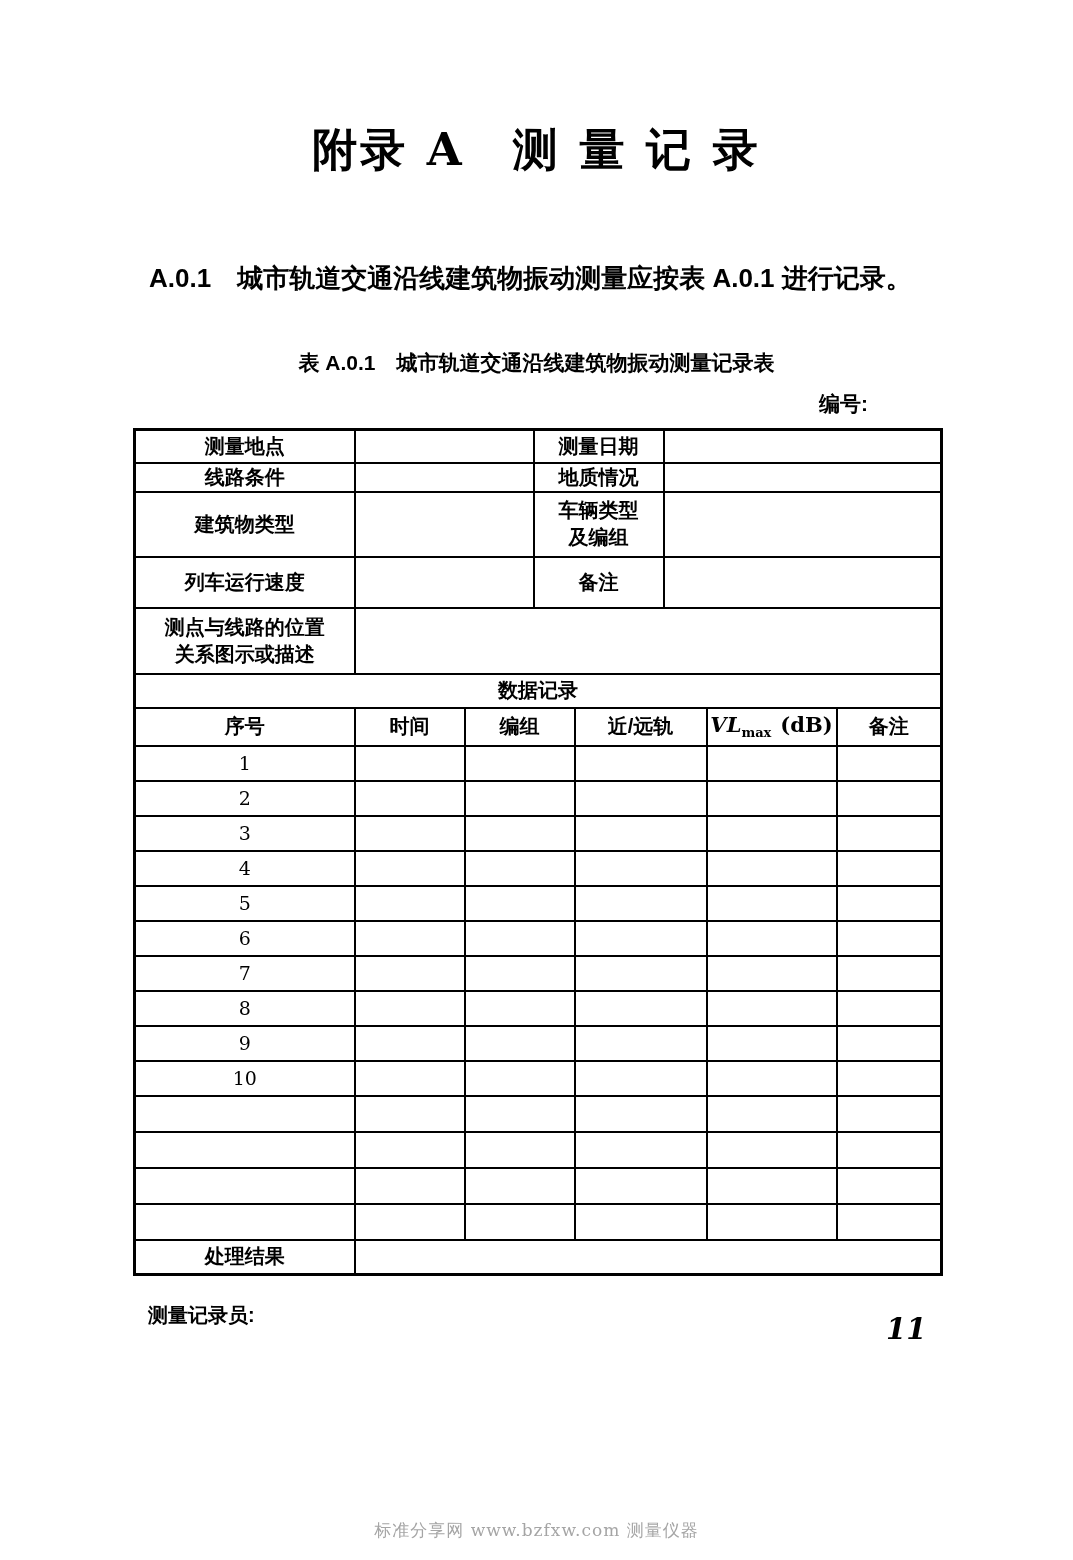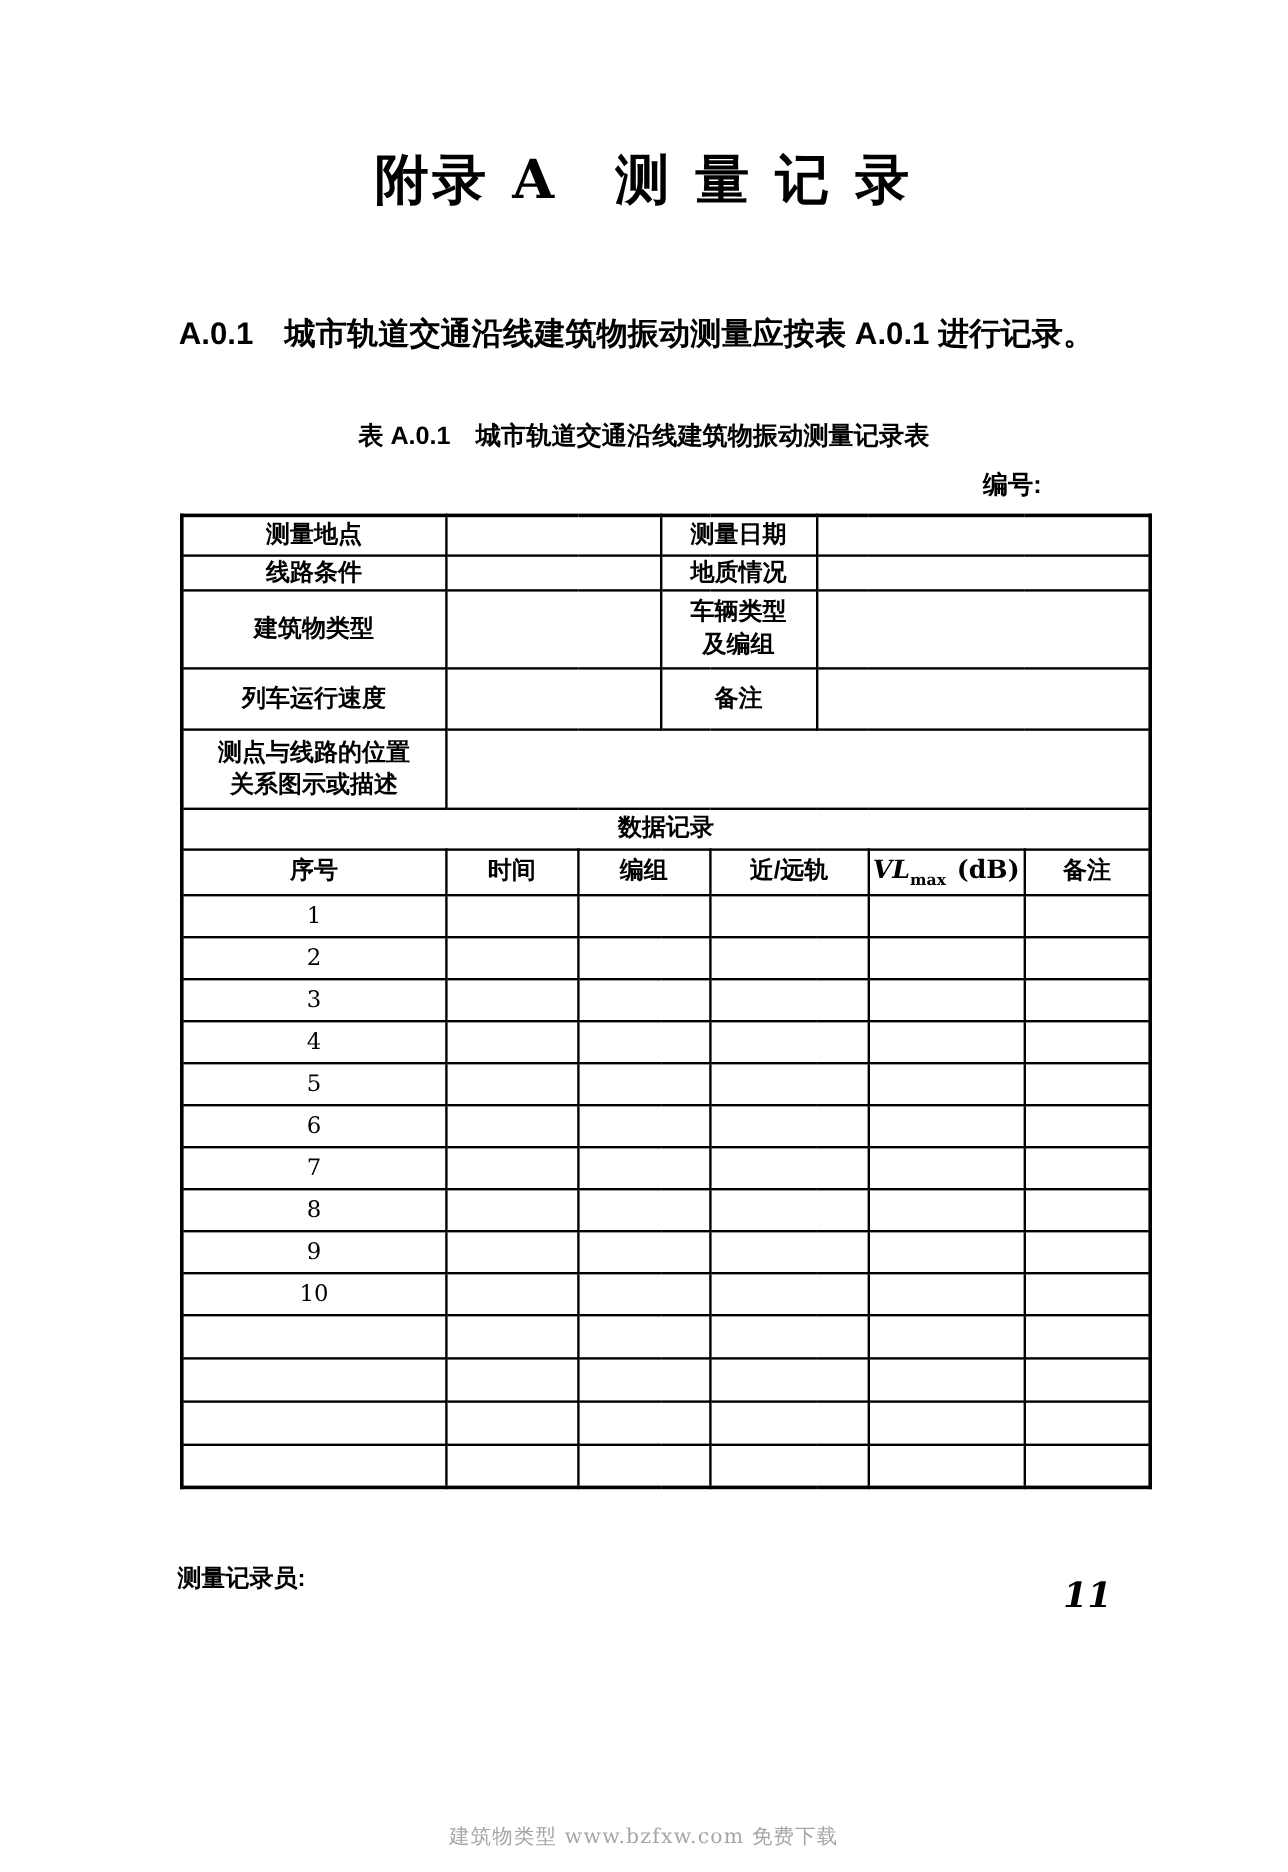--- a/index.html
+++ b/index.html
@@ -36,21 +36,20 @@
   .serial {
     position: absolute; top: 390px; right: 205px;
     font-size: 21px; font-weight: bold;
   }
   table.record {
     position: absolute; top: 428px; left: 133px;
     width: 807px;
     border-collapse: collapse;
     table-layout: fixed;
     border: 3px solid #000;
-    margin-left: 17px;
   }
   table.record td {
     border: 2px solid #000;
     padding: 0 2px;
     text-align: center;
     vertical-align: middle;
     font-size: 20px;
     overflow: hidden;
   }
   table.record td.lbl { font-weight: bold; white-space: pre-line; line-height: 27px; }
@@ -253,22 +252,26 @@
           <td></td>
         </tr>
         <tr style="height: 36px;">
           <td class="num"></td>
           <td></td>
           <td colspan="2"></td>
           <td colspan="2"></td>
           <td></td>
           <td></td>
         </tr>
+        <tr style="height: 35px;">
+          <td class="lbl">处理结果</td>
+          <td colspan="7"></td>
+        </tr>
       </tbody>
   </table>
 
   <div class="recorder">测量记录员:</div>
 
   <div class="pageno">11</div>
 
-  <div class="watermark">建筑物类型 www.bzfxw.com 免费下载</div>
+  <div class="watermark">标准分享网 www.bzfxw.com 测量仪器</div>
 
 </div>
 
 </body></html>

